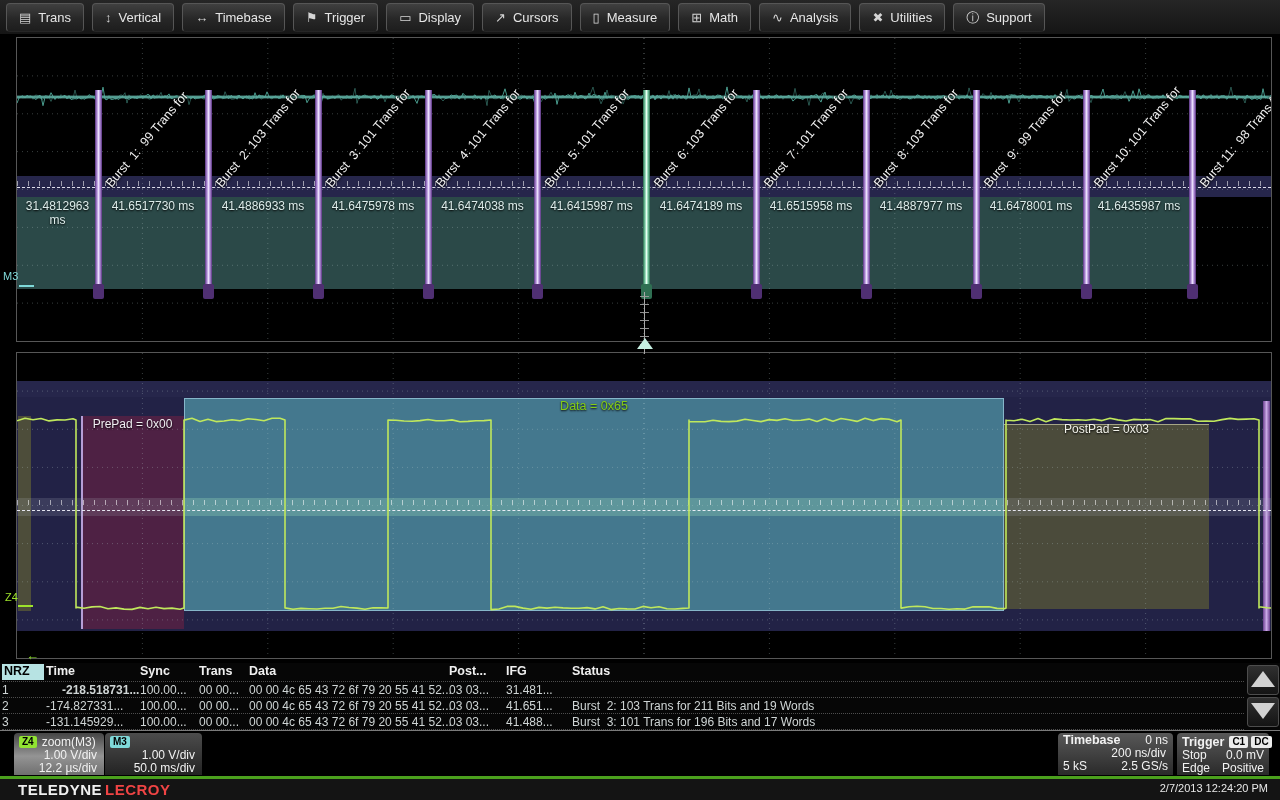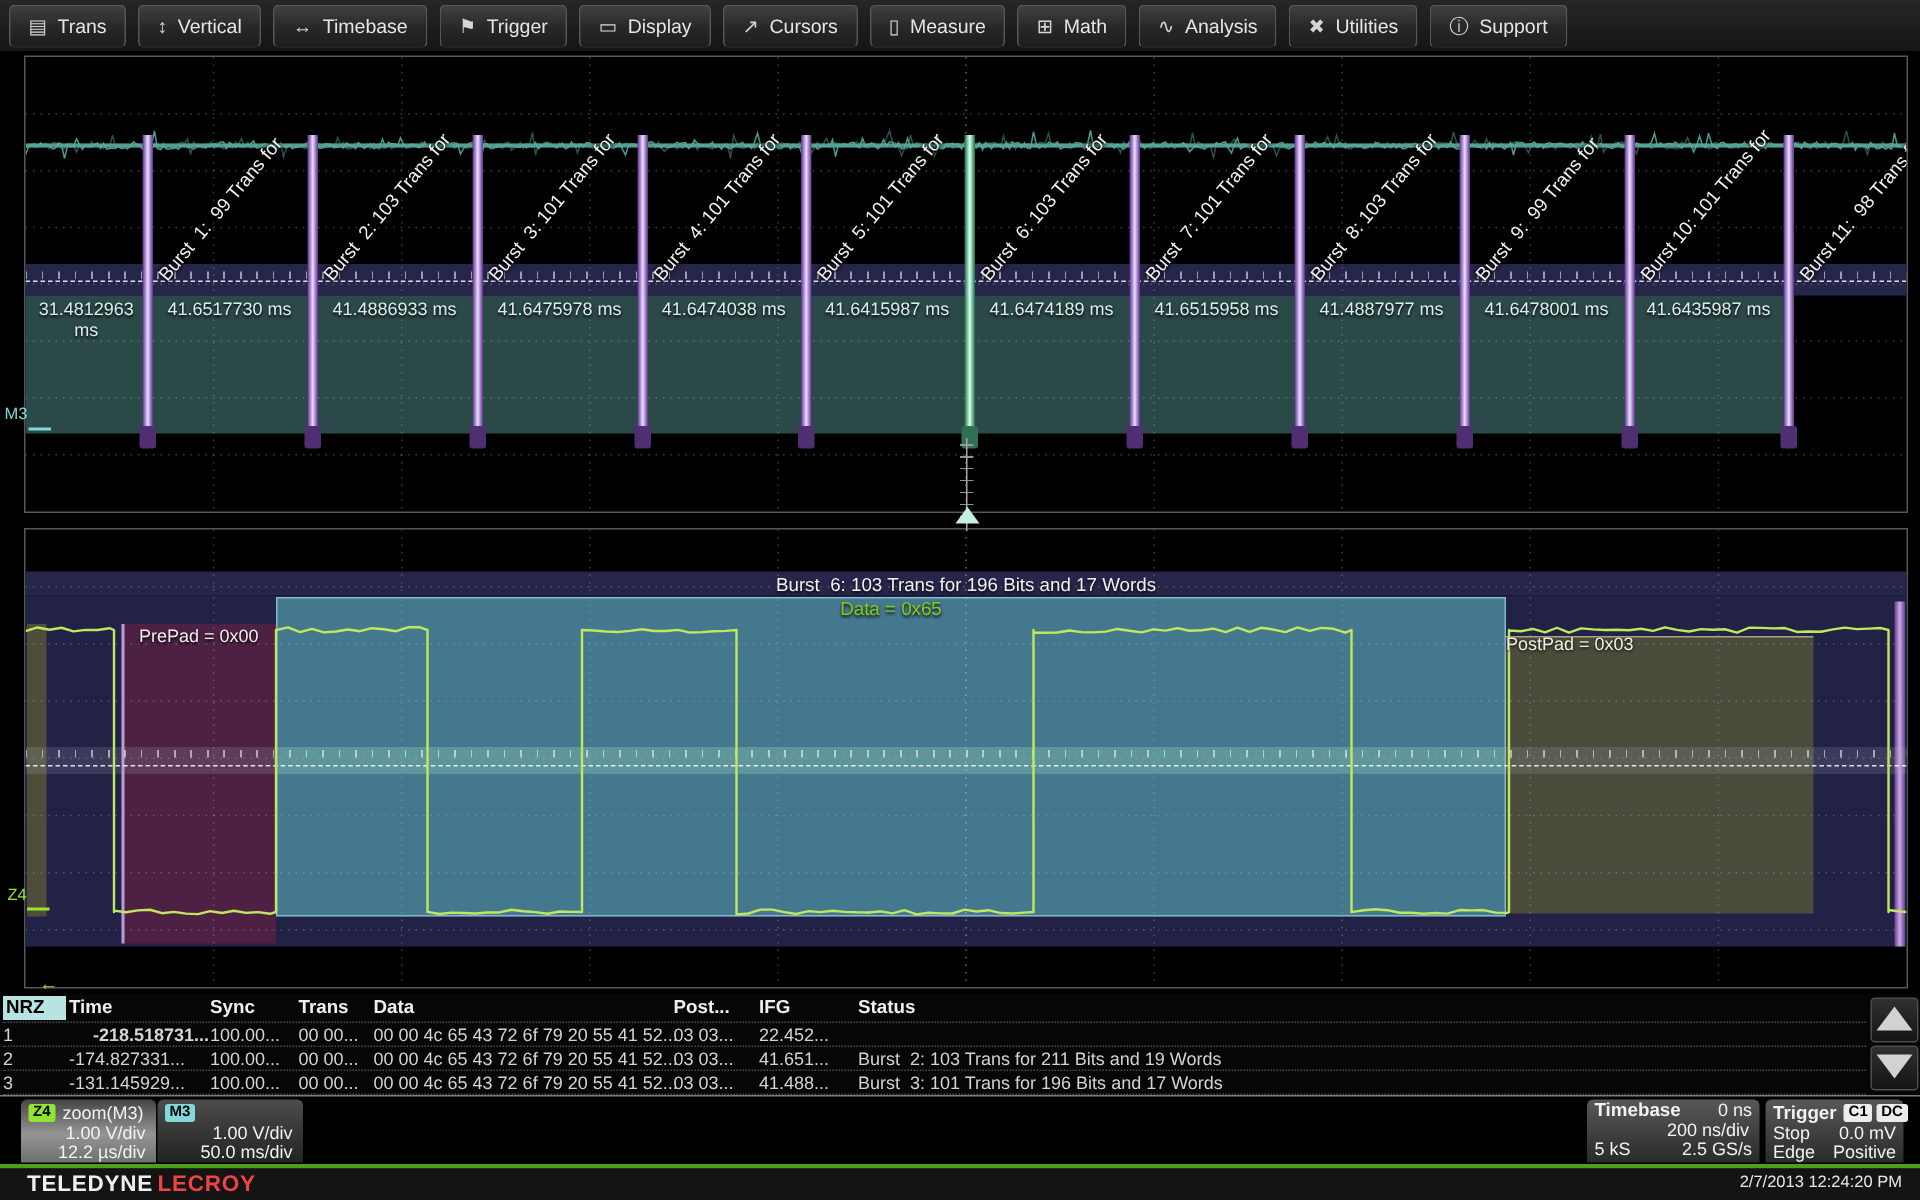--- a/index.html
+++ b/index.html
@@ -57,21 +57,21 @@
   #lp-midband{position:absolute;left:0;top:145px;width:1254px;height:18px;background:rgba(175,185,195,.18);z-index:3;}
   #lp-midband-green{position:absolute;left:167px;top:145px;width:820px;height:18px;background:rgba(125,220,175,.22);z-index:3;}
   #lp-ticks{left:0;top:147px;width:1254px;z-index:4;}
   #lp-dash{left:0;top:157px;width:1254px;z-index:4;}
   #burst-title{position:absolute;left:0;top:30px;width:1254px;text-align:center;font-size:12.5px;
                color:#f0f0f4;z-index:9;white-space:pre;text-shadow:0 1px 2px #000;}
   #data-label{position:absolute;left:167px;top:46px;width:820px;text-align:center;font-size:12.5px;
               color:#84cc16;z-index:9;text-shadow:0 1px 2px #000;}
   #prepad-label{position:absolute;left:64px;top:64px;width:103px;text-align:center;font-size:12px;
                 color:#f0eef2;z-index:9;white-space:nowrap;text-shadow:0 1px 2px #000;}
-  #postpad-label{position:absolute;left:987px;top:69px;width:205px;font-size:12px;
+  #postpad-label{position:absolute;left:987px;top:69px;width:205px;text-align:center;font-size:12px;
                  color:#f0f0e8;z-index:9;text-shadow:0 1px 2px #000;}
   #z4-label{position:absolute;left:5px;top:591px;font-size:11px;color:#9de32b;z-index:9;}
   #z4-tick{position:absolute;left:18px;top:605px;width:15px;height:2px;background:#9de32b;z-index:9;}
   #pan-arrow{position:absolute;left:26px;top:648px;font-size:13px;color:#8ae02a;z-index:9;}
   
   #results-table{position:absolute;top:663px;left:0;width:1280px;height:67px;background:#060606;
                  border-bottom:1px solid #7a7a7a;box-sizing:content-box;}
   .thead{position:absolute;top:1px;height:16px;font-size:12.5px;font-weight:bold;color:#efefef;white-space:pre;}
   .thead.nrz{background:#b7e3e3;color:#000;padding-left:2px;box-sizing:border-box;}
   .trow{position:absolute;left:2px;width:1242px;height:16px;border-top:1px dotted #4d4d4d;}
@@ -271,21 +271,20 @@
         <line x1="0" y1="76.3" x2="1254" y2="76.3" stroke="rgba(185,205,205,.30)" stroke-width="1" stroke-dasharray="1 4"></line>
         <line x1="0" y1="114.4" x2="1254" y2="114.4" stroke="rgba(185,205,205,.30)" stroke-width="1" stroke-dasharray="1 4"></line>
         <line x1="0" y1="152.5" x2="1254" y2="152.5" stroke="rgba(185,205,205,.30)" stroke-width="1" stroke-dasharray="1 4"></line>
         <line x1="0" y1="190.6" x2="1254" y2="190.6" stroke="rgba(185,205,205,.30)" stroke-width="1" stroke-dasharray="1 4"></line>
         <line x1="0" y1="228.8" x2="1254" y2="228.8" stroke="rgba(185,205,205,.30)" stroke-width="1" stroke-dasharray="1 4"></line>
         <line x1="0" y1="266.9" x2="1254" y2="266.9" stroke="rgba(185,205,205,.30)" stroke-width="1" stroke-dasharray="1 4"></line>
       </svg>
     <svg id="lp-trace" class="gridsvg" width="1254" height="305" style="z-index:5">
         <polyline points="0,67.8 8,65.3 16,66.8 24,65.5 32,67.9 40,66.9 48,67.0 56,65.8 59,67 59,255 59,254.1 67,255.2 75,253.9 83,253.5 91,255.8 99,254.9 107,256.1 115,256.4 123,254.4 131,255.7 139,254.2 147,255.6 155,255.1 163,256.2 167,255 167,67 167,67.1 175,65.2 183,68.4 191,66.3 199,68.6 207,68.0 215,66.7 223,67.8 231,65.8 239,66.5 247,67.8 255,65.2 263,65.2 268,67 268,255 268,254.9 276,256.3 284,255.4 292,255.7 300,256.0 308,255.3 316,255.3 324,253.5 332,254.5 340,255.1 348,256.2 356,254.7 364,254.9 371,255 371,67 371,67.0 379,67.3 387,68.0 395,68.3 403,67.6 411,66.5 419,67.7 427,67.7 435,66.9 443,68.7 451,68.4 459,67.8 467,67.6 474,67 474,255 474,256.6 482,256.0 490,253.4 498,253.4 506,255.1 514,256.3 522,254.4 530,255.1 538,254.2 546,254.9 554,255.2 562,255.3 570,254.6 578,255.9 586,253.8 594,256.6 602,255.5 610,255.9 618,256.0 626,253.4 634,254.7 642,253.8 650,255.7 658,256.0 666,255.4 672,255 672,67 672,68.8 680,68.8 688,68.7 696,67.3 704,68.4 712,68.6 720,68.1 728,66.3 736,67.5 744,68.6 752,66.6 760,67.4 768,65.7 776,67.5 784,67.2 792,66.1 800,68.4 808,65.4 816,68.3 824,65.5 832,66.7 840,68.4 848,65.3 856,67.6 864,65.6 872,66.2 880,68.8 884,67 884,255 884,255.1 892,253.8 900,253.2 908,253.8 916,255.5 924,255.5 932,256.2 940,255.7 948,256.1 956,253.7 964,253.9 972,253.7 980,255.4 988,255.6 989,255 989,67 989,67.3 997,67.8 1005,66.3 1013,68.6 1021,65.5 1029,68.7 1037,65.9 1045,66.6 1053,67.0 1061,66.8 1069,67.2 1077,66.2 1085,67.6 1093,65.2 1101,66.9 1109,68.0 1117,66.4 1125,66.8 1133,66.5 1141,68.8 1149,65.5 1157,65.6 1165,65.9 1173,65.7 1181,68.3 1189,68.0 1197,68.2 1205,66.6 1213,65.4 1221,66.4 1229,66.1 1237,65.7 1242,67 1242,255 1242,253.7 1250,254.7 1254,255" fill="none" stroke="#c0e85c" stroke-width="1.6" stroke-linejoin="round"></polyline>
       </svg>
-    <div id="burst-title">Burst  6: 103 Trans for 196 Bits and 17 Words</div>
     <div id="data-label">Data = 0x65</div>
     <div id="prepad-label">PrePad = 0x00</div>
     <div id="postpad-label">PostPad = 0x03</div>
   </section>
   <div id="z4-label">Z4</div>
   <div id="z4-tick"></div>
   <div id="pan-arrow">←</div>
 
   <section id="results-table">
     <div id="tbl-inner" class="lay">
@@ -297,21 +296,21 @@
         <div class="thead" style="left: 449px; width: 55px;">Post...</div>
         <div class="thead" style="left: 506px; width: 64px;">IFG</div>
         <div class="thead" style="left: 572px; width: 672px;">Status</div>
         <div class="trow" style="top: 18px;">
           <div class="tcell" style="left: 0px; width: 42px;">1</div>
           <div class="tcell" style="left: 60px; width: 92px; font-weight: bold;">-218.518731...</div>
           <div class="tcell" style="left: 138px; width: 57px;">100.00...</div>
           <div class="tcell" style="left: 197px; width: 48px;">00 00...</div>
           <div class="tcell" style="left: 247px; width: 198px;">00 00 4c 65 43 72 6f 79 20 55 41 52...</div>
           <div class="tcell" style="left: 447px; width: 55px;">03 03...</div>
-          <div class="tcell" style="left: 504px; width: 64px;">22.452...</div>
+          <div class="tcell" style="left: 504px; width: 64px;">31.481...</div>
         </div>
         <div class="trow" style="top: 34px;">
           <div class="tcell" style="left: 0px; width: 42px;">2</div>
           <div class="tcell" style="left: 44px; width: 92px;">-174.827331...</div>
           <div class="tcell" style="left: 138px; width: 57px;">100.00...</div>
           <div class="tcell" style="left: 197px; width: 48px;">00 00...</div>
           <div class="tcell" style="left: 247px; width: 198px;">00 00 4c 65 43 72 6f 79 20 55 41 52...</div>
           <div class="tcell" style="left: 447px; width: 55px;">03 03...</div>
           <div class="tcell" style="left: 504px; width: 64px;">41.651...</div>
           <div class="tcell" style="left: 570px; width: 672px;">Burst  2: 103 Trans for 211 Bits and 19 Words</div>

